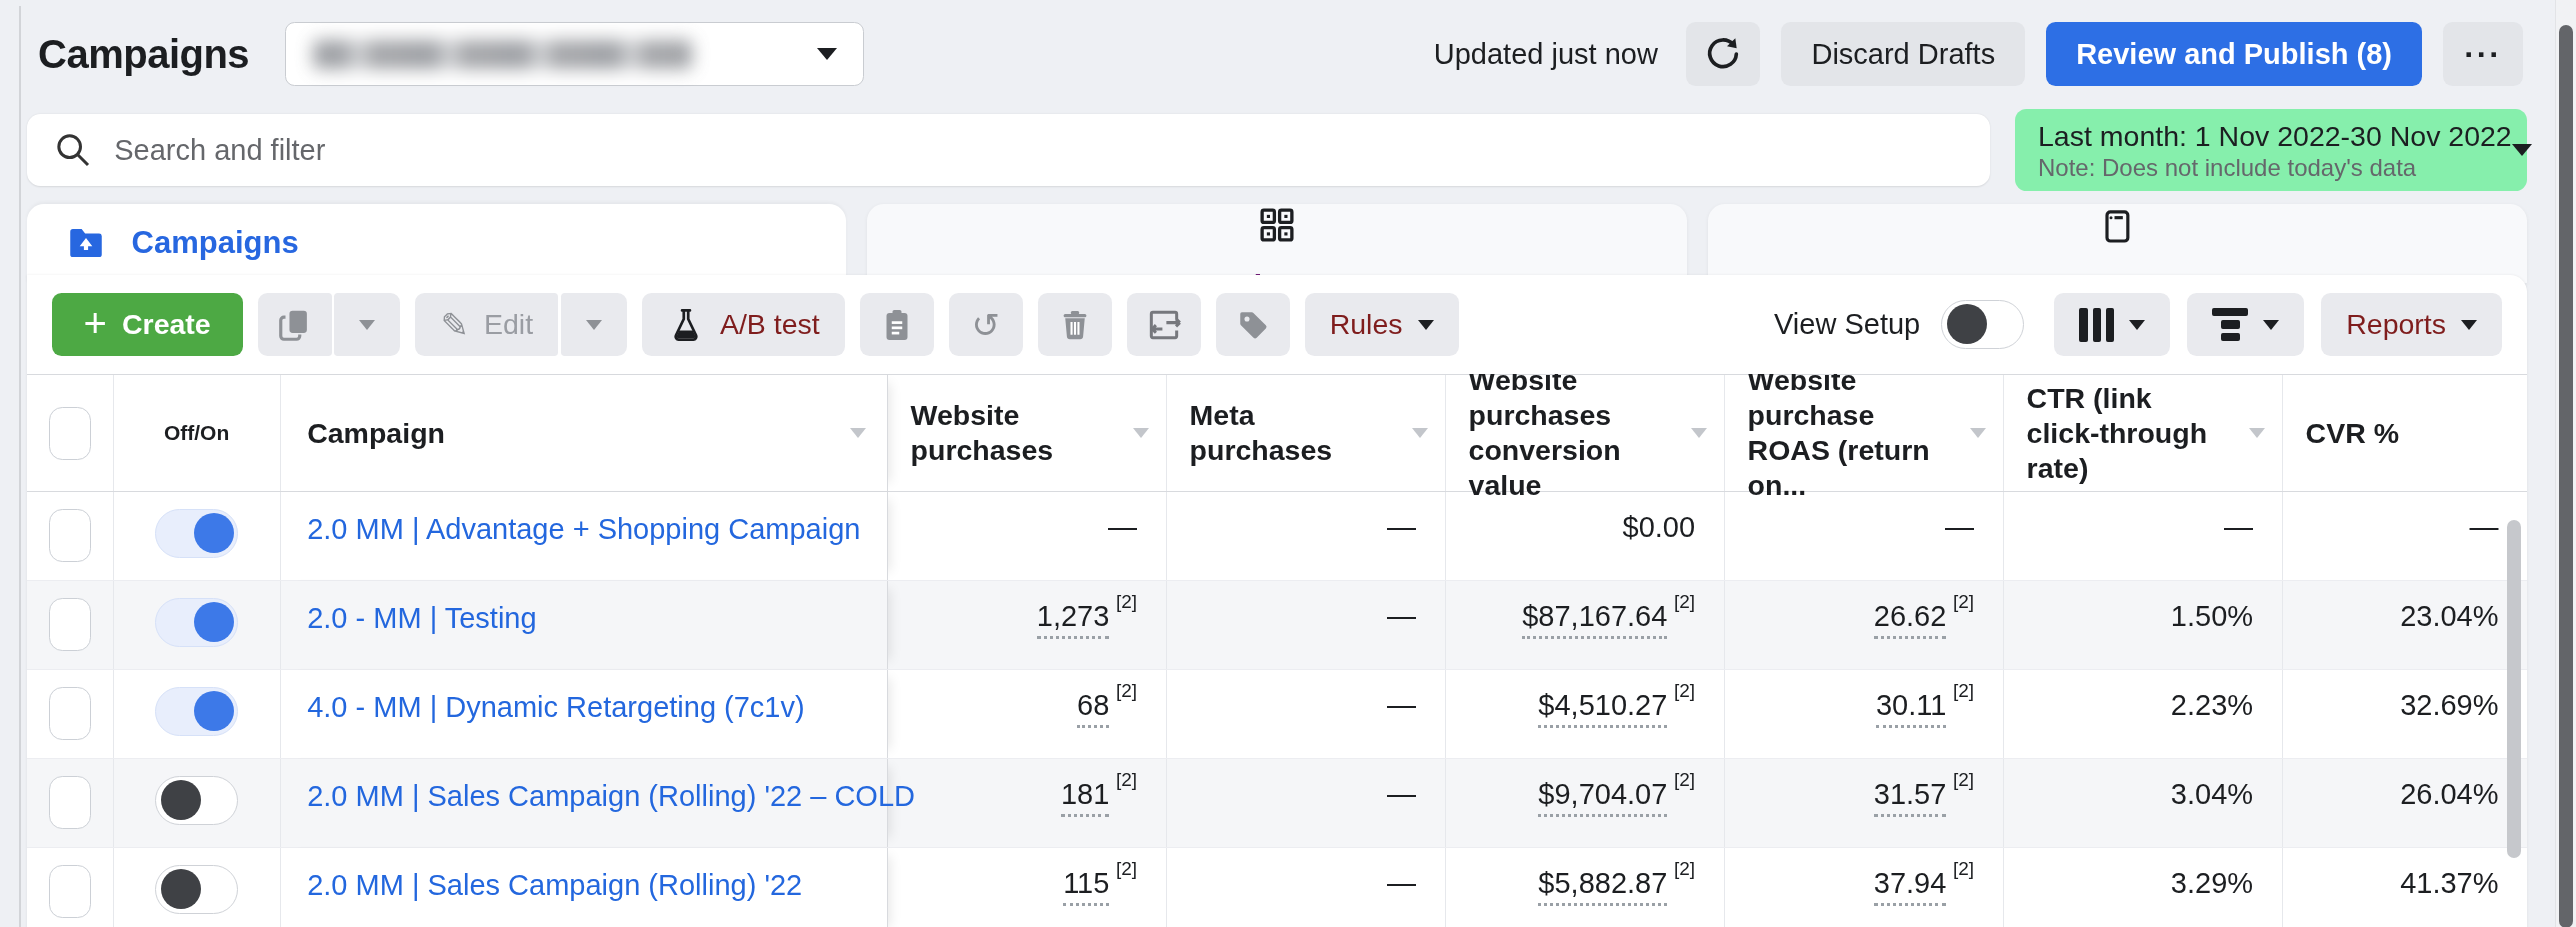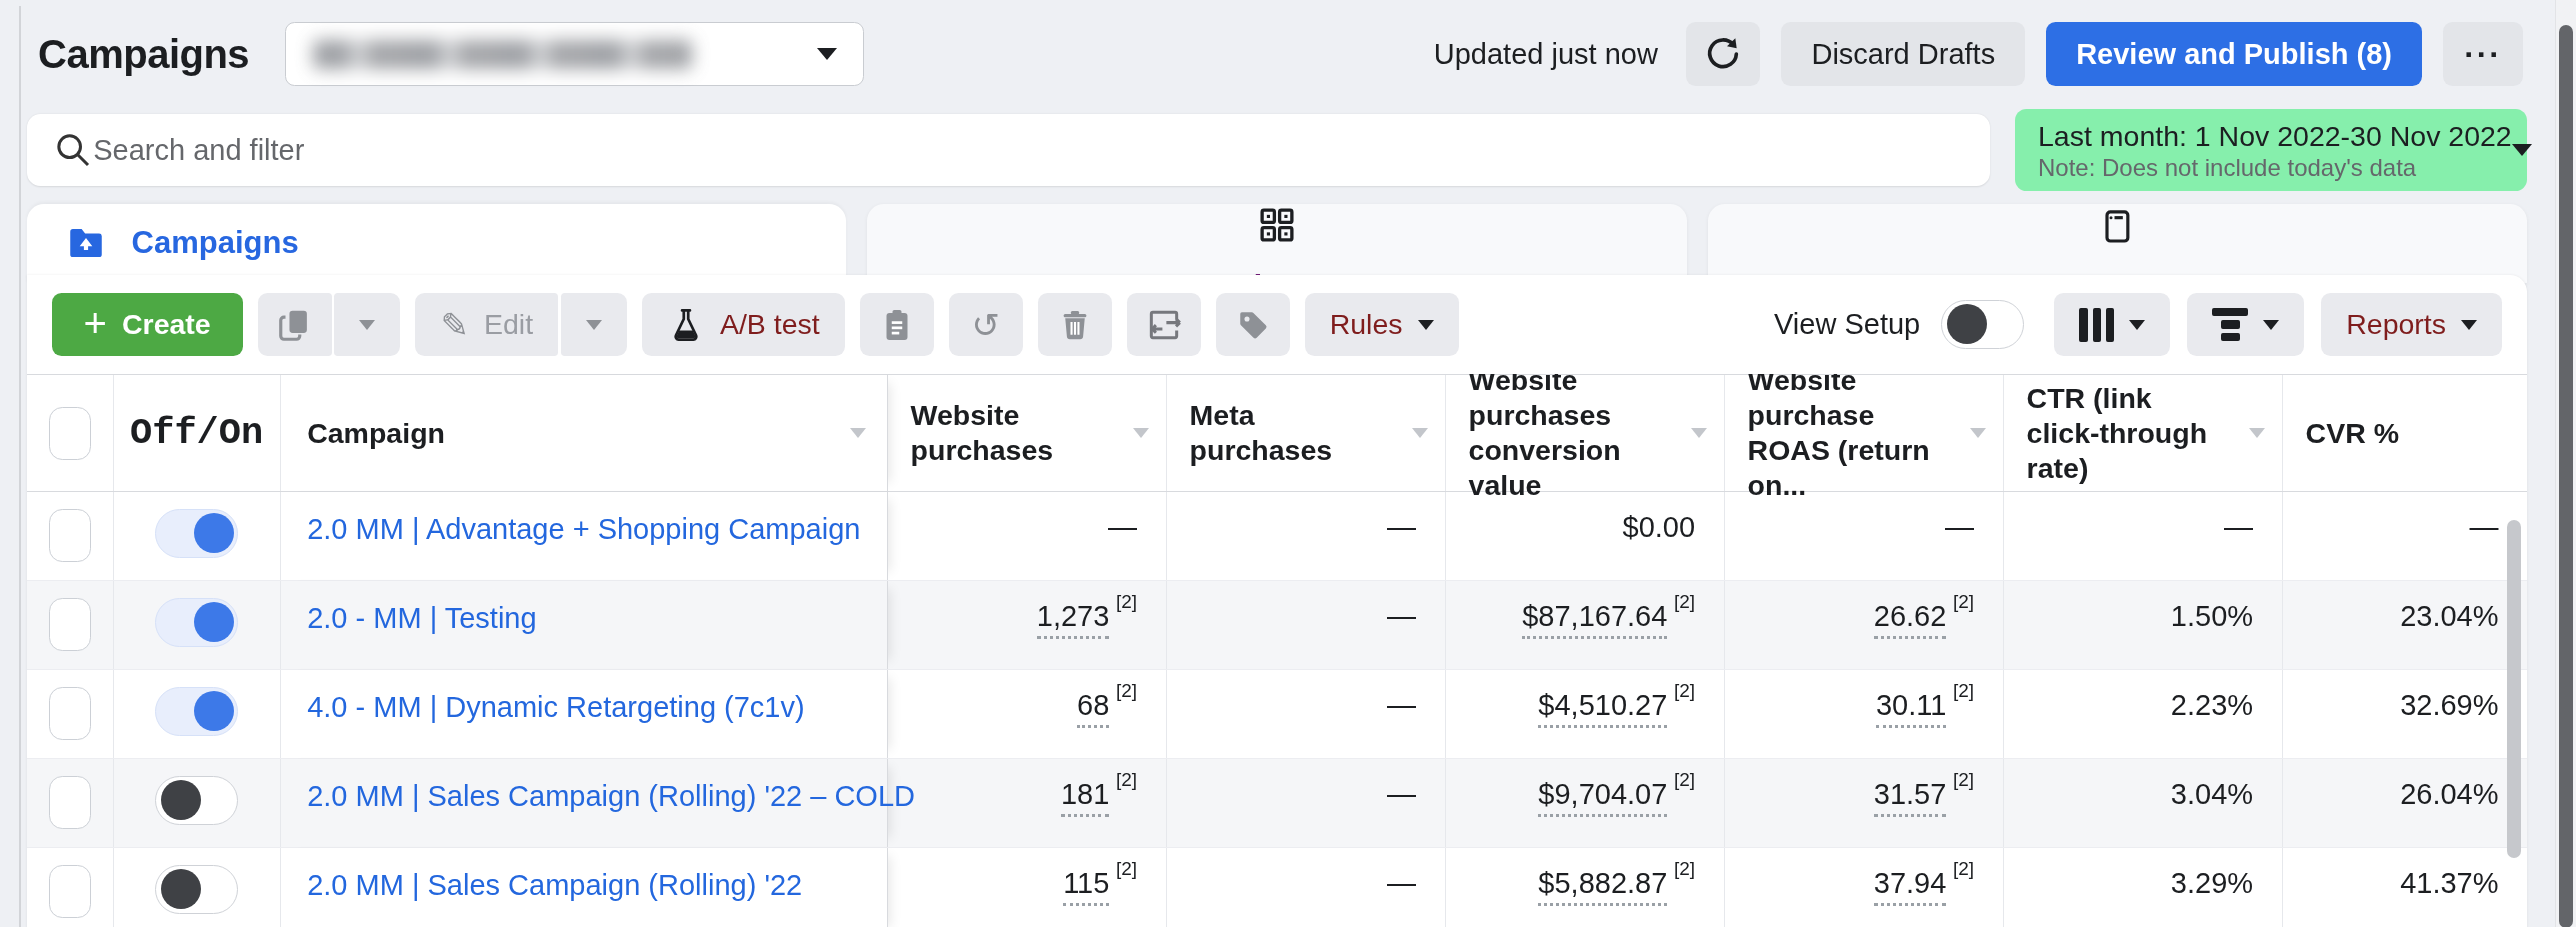--- a/index.html
+++ b/index.html
@@ -21,21 +21,21 @@
   .caret.small { border-left-width:8.5px; border-right-width:8.5px; border-top-width:10.4px; }
   .caret.gray { border-top-color:#8e9196; }
   .topbar-right { display:flex; align-items:center; gap:21px; }
   .updated { font-size:29px; margin-right:7.6px; }
   .btn { height:64px; border:none; border-radius:9.5px; background:#e3e5e9; font-family:inherit; font-size:29px; color:#1c1e21; display:flex; align-items:center; justify-content:center; padding:0 30px; cursor:pointer; }
   .btn.icon-only { width:74px; padding:0; }
   .btn.primary { background:#2d6fe5; color:#fff; font-weight:700; }
   .btn.more { font-size:32px; font-weight:700; letter-spacing:1.9px; width:80px; padding:0; }
   
   .search-row { display:flex; align-items:center; gap:25px; padding:7.6px 49px 0 26.6px; height:95px; }
-  .searchbar { flex:1; height:72px; background:#fff; border-radius:13.3px; box-shadow:0 0.9px 1.9px rgba(0,0,0,.10); display:flex; align-items:center; padding:0 26.6px; }
+  .searchbar { flex:1; height:72px; background:#fff; border-radius:13.3px; box-shadow:0 0.9px 1.9px rgba(0,0,0,.10); display:flex; align-items:center; padding:0 26.6px; gap:21px; }
   .searchbar input { border:none; outline:none; flex:1; font-family:inherit; font-size:29px; color:#1c1e21; background:transparent; }
   .searchbar input::placeholder { color:#65676b; }
   .datebox { width:512px; height:82px; background:#86efac; border-radius:11.4px; display:flex; align-items:center; justify-content:space-between; padding:0 25px 0 23px; cursor:pointer; }
   .datebox .dr-title { font-size:28.5px; color:#1c1e21; line-height:36px; white-space:nowrap; }
   .datebox .dr-note { font-size:24px; color:#65676b; line-height:28.5px; white-space:nowrap; }
   
   .tabs { display:flex; gap:21px; padding:9.5px 49px 0 26.6px; height:89px; }
   .tab { flex:1; border-radius:17px 17px 0 0; display:flex; align-items:center; gap:23px; padding:0 36px; font-size:31px; font-weight:700; cursor:pointer; }
   .tab.active { background:#fff; color:#2767e0; box-shadow:0 -1.9px 3.8px rgba(0,0,0,.04); }
   .tab.inactive { background:#f8f9fb; color:#701a75; box-shadow:0 1.9px 4.7px rgba(0,0,0,.06);flex-direction:column; }
@@ -73,21 +73,21 @@
   
   .table { position:absolute; left:0; right:0; top:99px; bottom:0; overflow:hidden; font-size:29px; }
   .thead { display:flex; height:118px; border-top:0.9px solid #d8dade; border-bottom:0.9px solid #d8dade; background:#fff; }
   .th, .td { border-right:0.9px solid #e6e8ec; }
   .c-sel   { width:87px;  display:flex; align-items:center; justify-content:center; flex:none; }
   .c-onoff { width:167px; display:flex; align-items:center; justify-content:center; flex:none; }
   .c-camp  { width:607px; flex:none; position:relative; border-right:0.9px solid #d8dade !important; box-shadow:9.5px 0 11.4px -7.6px rgba(0,0,0,.10); }
   .c-m     { width:279px; flex:none; }
   .c-cvr   { width:248px; flex:1; border-right:none; }
   .th { font-weight:700; }
-  .th.c-onoff { font-size:37px;font-family:Liberation Mono, monospace; }
+  .th.c-onoff { font-size:21px; }
   .th.c-camp { display:flex; align-items:center; justify-content:space-between; padding:0 21px 0 26.6px; font-size:28.5px; }
   .th.metric { display:flex; align-items:center; justify-content:space-between; padding:0 17px 0 23px; font-size:28.5px; line-height:35px; }
   .th.metric .lbl { max-width:205px; }
   .checkbox { width:42px; height:53px; background:#fff; border:1.9px solid #ccd0d6; border-radius:13.3px; display:inline-block; cursor:pointer; }
   .tbody .tr { display:flex; height:89px; background:#fff; border-bottom:0.9px solid #ecedf1; }
   .tbody .tr:nth-child(even) { background:#f5f6f8; }
   .td { display:flex; }
   .td.c-sel, .td.c-onoff { align-items:flex-start; padding-top:17px; }
   .td.c-camp { align-items:flex-start; padding:21px 21px 0 26.6px; }
   .camp-link { color:#2367de; text-decoration:none; font-size:29px; white-space:nowrap; cursor:pointer; }

